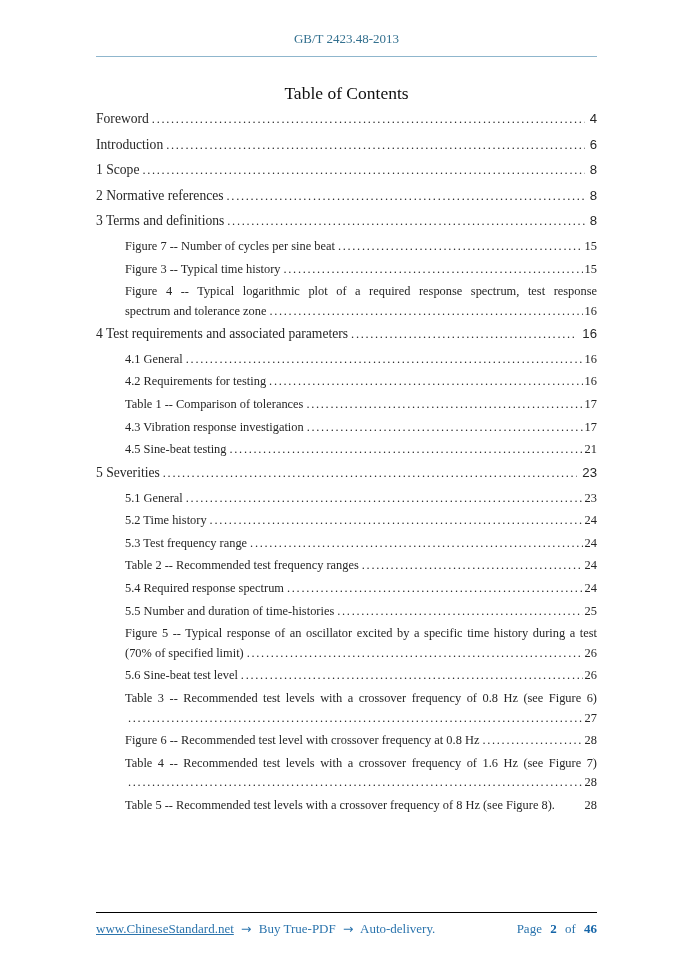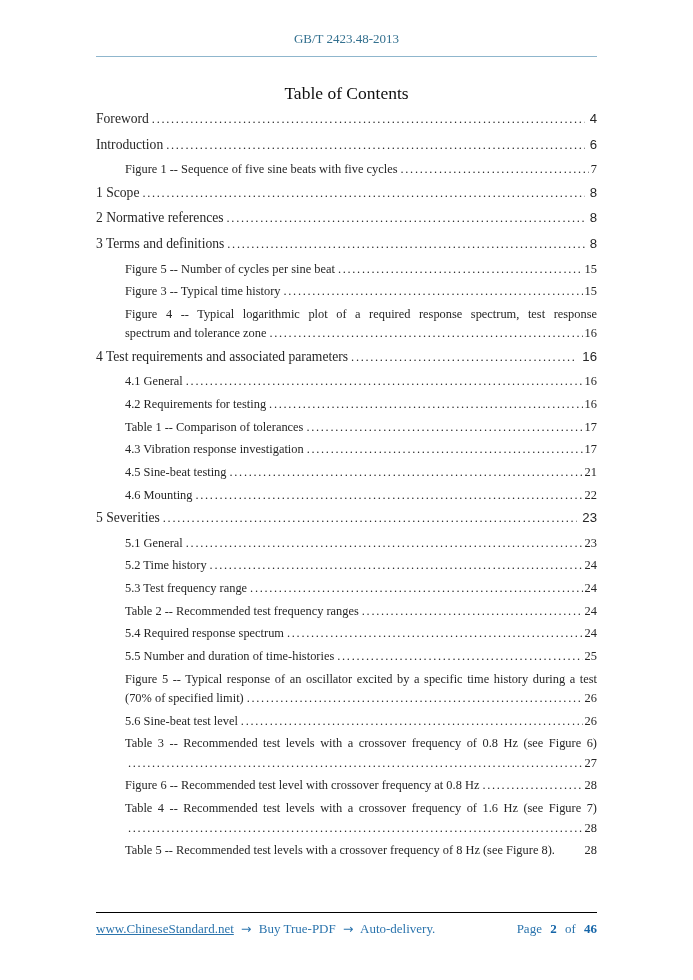--- a/index.html
+++ b/index.html
@@ -115,28 +115,20 @@
 
   <div class="toc-entry lvl0">
 
     <div class="toc-row">
       <span class="toc-label">Introduction</span>
       <span class="toc-dots"></span>
       <span class="toc-page">6</span>
     </div>
   </div>
 
-  <div class="toc-entry lvl1">
-
-    <div class="toc-row">
-      <span class="toc-label">Figure 1 -- Sequence of five sine beats with five cycles</span>
-      <span class="toc-dots"></span>
-      <span class="toc-page">7</span>
-    </div>
-  </div>
 
   <div class="toc-entry lvl0">
 
     <div class="toc-row">
       <span class="toc-label">1 Scope</span>
       <span class="toc-dots"></span>
       <span class="toc-page">8</span>
     </div>
   </div>
 
@@ -154,21 +146,21 @@
     <div class="toc-row">
       <span class="toc-label">3 Terms and definitions</span>
       <span class="toc-dots"></span>
       <span class="toc-page">8</span>
     </div>
   </div>
 
   <div class="toc-entry lvl1">
 
     <div class="toc-row">
-      <span class="toc-label">Figure 5 -- Number of cycles per sine beat</span>
+      <span class="toc-label">Figure 7 -- Number of cycles per sine beat</span>
       <span class="toc-dots"></span>
       <span class="toc-page">15</span>
     </div>
   </div>
 
   <div class="toc-entry lvl1">
 
     <div class="toc-row">
       <span class="toc-label">Figure 3 -- Typical time history</span>
       <span class="toc-dots"></span>
@@ -233,28 +225,20 @@
 
   <div class="toc-entry lvl1">
 
     <div class="toc-row">
       <span class="toc-label">4.5 Sine-beat testing</span>
       <span class="toc-dots"></span>
       <span class="toc-page">21</span>
     </div>
   </div>
 
-  <div class="toc-entry lvl1">
-
-    <div class="toc-row">
-      <span class="toc-label">4.6 Mounting</span>
-      <span class="toc-dots"></span>
-      <span class="toc-page">22</span>
-    </div>
-  </div>
 
   <div class="toc-entry lvl0">
 
     <div class="toc-row">
       <span class="toc-label">5 Severities</span>
       <span class="toc-dots"></span>
       <span class="toc-page">23</span>
     </div>
   </div>
 

